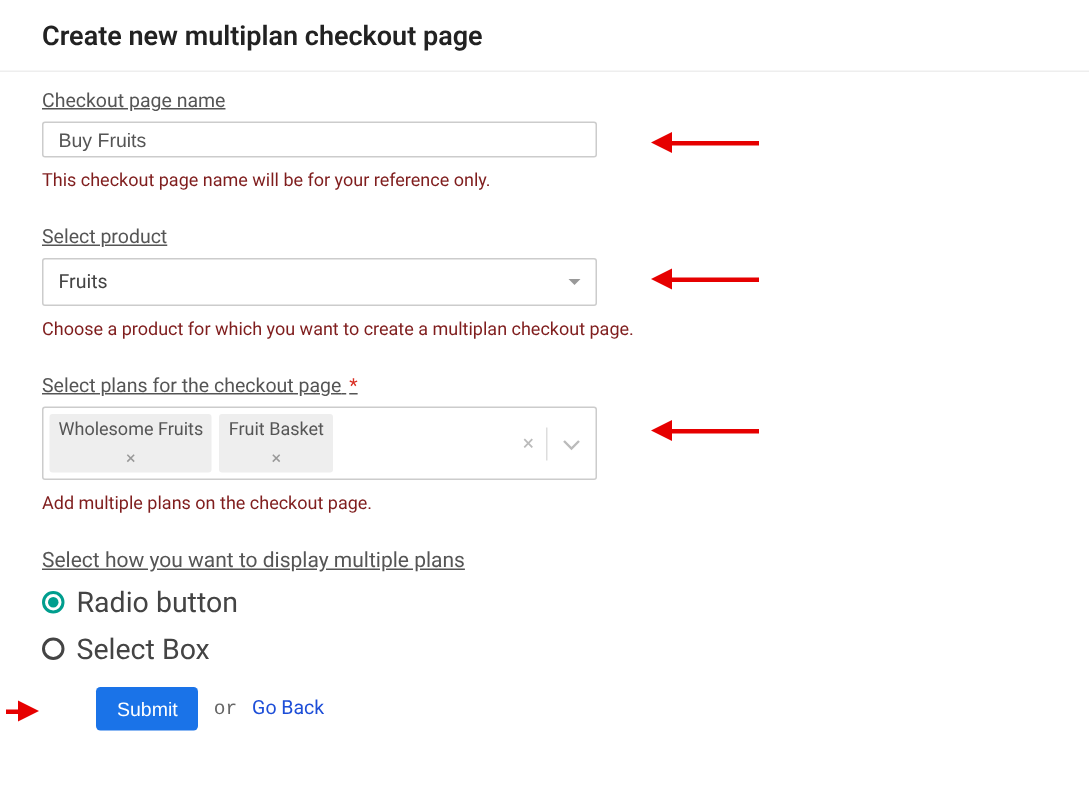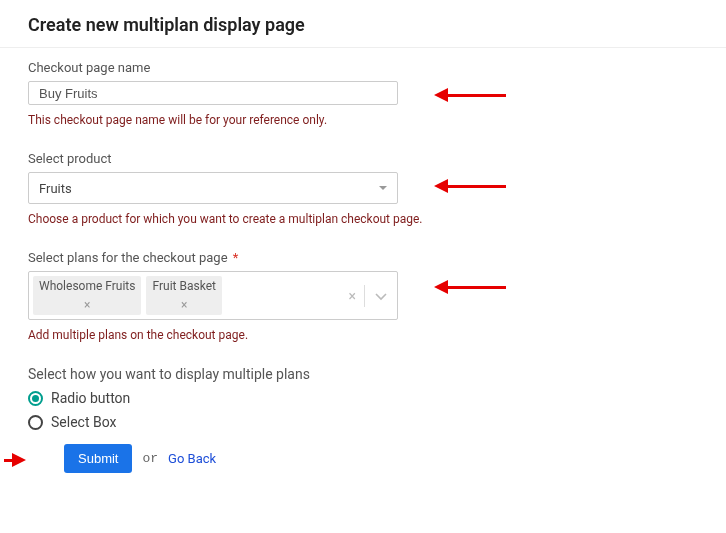--- a/index.html
+++ b/index.html
@@ -24,20 +24,21 @@
     padding: 12px 28px;
   }
   .field {
     margin-bottom: 22px;
     position: relative;
   }
   .field-label {
     font-size: 13px;
     color: #555;
     margin-bottom: 6px;
+    text-decoration: underline;
   }
   .required { color: #d93025; margin-left: 2px; }
   .text-input {
     width: 370px;
     height: 24px;
     border: 1px solid #ccc;
     border-radius: 2px;
     font-size: 13px;
     padding: 0 10px;
     color: #555;
@@ -122,21 +123,21 @@
     display: inline-block;
   }
   .ms-caret svg { display: block; }
   .radio-group { margin-top: 8px; }
   .radio-row {
     display: flex;
     align-items: center;
     gap: 8px;
     margin-bottom: 8px;
     cursor: pointer;
-    font-size: 14px;
+    font-size: 19px;
     color: #444;
   }
   .radio {
     width: 15px; height: 15px;
     border: 2px solid #444;
     border-radius: 50%;
     display: flex;
     align-items: center;
     justify-content: center;
   }
@@ -186,21 +187,21 @@
     border-right: 14px solid #e60000;
   }
   .arrow-right .arrow-head {
     border-right: none;
     border-left: 14px solid #e60000;
   }
 </style>
 </head>
 <body>
 
-<div class="page-title">Create new multiplan display page</div>
+<div class="page-title">Create new multiplan checkout page</div>
 
 <div class="form">
 
   <div class="field">
     <div class="field-label">Checkout page name</div>
     <input class="text-input" type="text" value="Buy Fruits" style="">
     <div class="helper">This checkout page name will be for your reference only.</div>
     <div class="arrow" style="left:406px; top:28px;">
       <div class="arrow-head"></div>
         <div class="arrow-line"></div>

